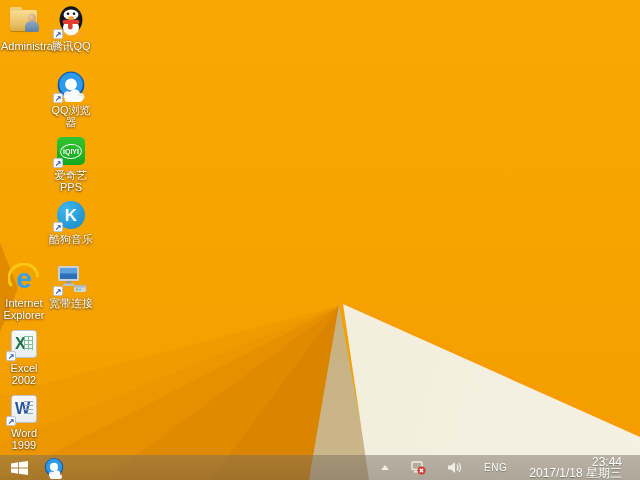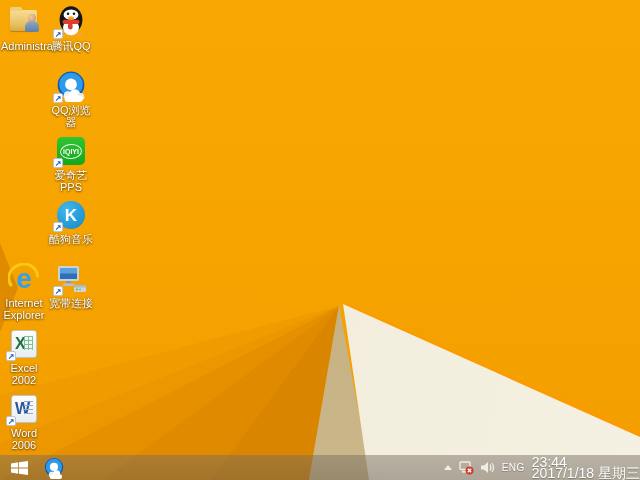--- a/index.html
+++ b/index.html
@@ -70,25 +70,25 @@
        repeating-linear-gradient(90deg,#7FBF9A 0 1px,transparent 1px 4px);}
   .wd .doc-grid{background:repeating-linear-gradient(180deg,#8FA8D8 0 1px,transparent 1px 4px);}
 
   
   .taskbar{position:absolute;left:0;top:455px;width:640px;height:25px;
        background:linear-gradient(180deg,rgba(120,110,98,.48),rgba(104,94,82,.5));
        display:flex;align-items:center;z-index:5;}
   .tb-btn{height:25px;display:flex;align-items:center;justify-content:center;}
   .start-btn{width:38px;}
   .qq-btn{width:32px;}
-  .tray{margin-left:auto;display:flex;align-items:center;gap:7px;padding-right:0;}
+  .tray{margin-left:auto;display:flex;align-items:center;gap:22px;padding-right:18px;}
   .tray-expand{width:0;height:0;border-left:4px solid transparent;border-right:4px solid transparent;
        border-bottom:5px solid #EFEDE4;}
   .lang{color:#fff;font-size:10px;letter-spacing:.5px;text-shadow:0 1px 1px rgba(0,0,0,.3);}
-  .clock{text-align:left;color:#fff;font-size:14px;line-height:11px;
+  .clock{text-align:right;color:#fff;font-size:12px;line-height:11px;
        text-shadow:0 1px 1px rgba(0,0,0,.3);white-space:nowrap;}
 </style>
 </head>
 <body>
 
 <div class="stage">
 
   <div class="wp">
     <div class="wp-layer wp-base"></div>
     <div class="wp-layer notch"></div>
@@ -136,21 +136,21 @@
   </div>
 
   <div class="dicon" style="left:1px;top:393px">
     <div class="art wd">
       <div class="doc">
           <span class="doc-letter">W</span>
           <span class="doc-grid"></span>
         </div>
       <span class="badge">↗</span>
     </div>
-    <div class="lbl">Word 2006</div>
+    <div class="lbl">Word 1999</div>
   </div>
 
   <div class="dicon" style="left:48px;top:6px">
     <div class="art">
       <svg width="32" height="32" viewBox="0 0 24 28" style="position:absolute;left:0;top:-1px">
         <ellipse cx="12" cy="26" rx="5" ry="2" fill="#F6A623"></ellipse>
         <ellipse cx="5.5" cy="25.5" rx="4" ry="2" fill="#F6A623"></ellipse>
         <ellipse cx="18.5" cy="25.5" rx="4" ry="2" fill="#F6A623"></ellipse>
         <ellipse cx="12" cy="13" rx="10" ry="12" fill="#15161A"></ellipse>
         <ellipse cx="12" cy="8.5" rx="6.5" ry="4.5" fill="#fff"></ellipse>

